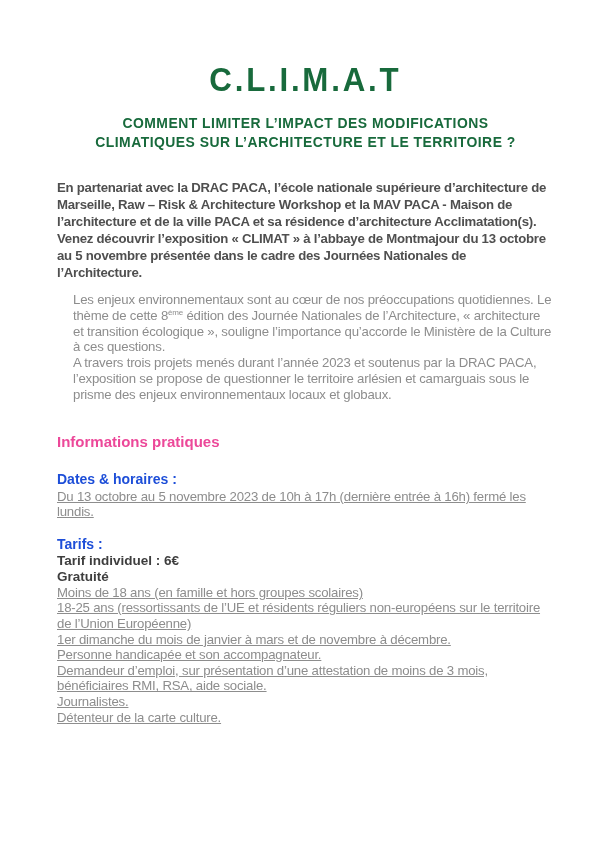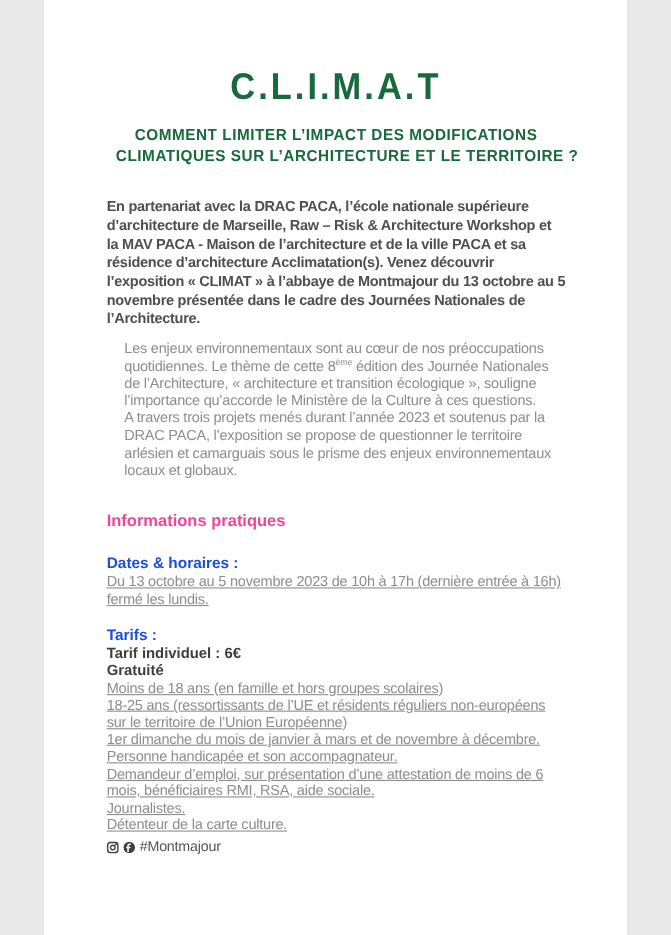--- a/index.html
+++ b/index.html
@@ -1,18 +1,18 @@
 <!DOCTYPE html>
 <html lang="fr"><head>
 <meta charset="utf-8">
 <style>
   html,body{margin:0;padding:0;background:#e9e9e9;}
   .page{
     position:relative;
-    width:530px;height:850px;
+    width:610px;height:850px;
     background:#ffffff;
     margin:0 auto;
     font-family:"Liberation Sans", sans-serif;
     box-sizing:border-box;
     overflow:hidden;
   }
   .content{padding:0 56px 0 57px;}
 
   
   .doc-header{text-align:center;padding-top:56px;}
@@ -142,38 +142,22 @@
 
     <h3 class="sub-heading tarifs-label">Tarifs :</h3>
     <p class="bold-line">Tarif individuel : 6€</p>
     <p class="bold-line">Gratuité</p>
 
     <div class="items">
       <div class="gray-line">Moins de 18 ans (en famille et hors groupes scolaires)</div>
       <div class="gray-line">18-25 ans (ressortissants de l’UE et résidents réguliers non-européens sur le territoire de l’Union Européenne)</div>
       <div class="gray-line">1er dimanche du mois de janvier à mars et de novembre à décembre.</div>
       <div class="gray-line">Personne handicapée et son accompagnateur.</div>
-      <div class="gray-line">Demandeur d’emploi, sur présentation d’une attestation de moins de 6 mois, bénéficiaires RMI, RSA, aide sociale.</div>
+      <div class="gray-line">Demandeur d’emploi, sur présentation d’une attestation de moins de 3 mois, bénéficiaires RMI, RSA, aide sociale.</div>
       <div class="gray-line">Journalistes.</div>
       <div class="gray-line">Détenteur de la carte culture.</div>
     </div>
 
   </div>
 
   <div class="doc-footer">
-    <div class="social-line">
-      <span class="icon">
-        <svg width="11" height="11" viewBox="0 0 11 11">
-          <rect x="0.8" y="0.8" width="9.4" height="9.4" rx="2.6" fill="none" stroke="#3e3e3e" stroke-width="1.4"></rect>
-          <circle cx="5.5" cy="5.5" r="2.1" fill="none" stroke="#3e3e3e" stroke-width="1.2"></circle>
-          <circle cx="8.3" cy="2.7" r="0.85" fill="#3e3e3e"></circle>
-        </svg>
-      </span>
-      <span class="icon">
-        <svg width="11" height="11" viewBox="0 0 11 11">
-          <circle cx="5.5" cy="5.5" r="5.2" fill="#3e3e3e"></circle>
-          <path d="M6.9,3.1 h-1 c-0.5,0 -0.8,0.3 -0.8,0.8 v0.9 h1.7 l-0.25,1.3 h-1.45 v3.4 h-1.4 v-3.4 h-1 v-1.3 h1 v-0.9 c0-1.2 0.8-2 2-2 h1.2 z" fill="#ffffff"></path>
-        </svg>
-      </span>
-      <span>#Montmajour</span>
-    </div>
   </div>
 </div>
 
 </body></html>

